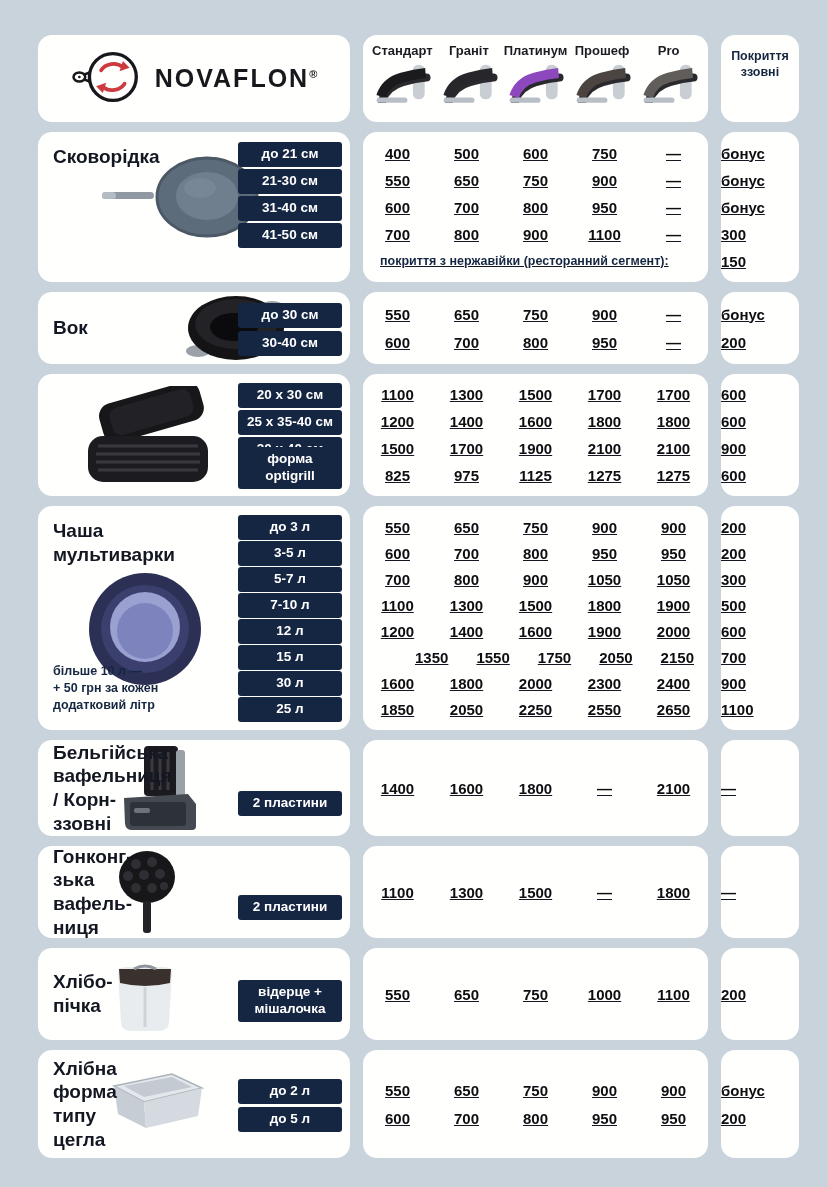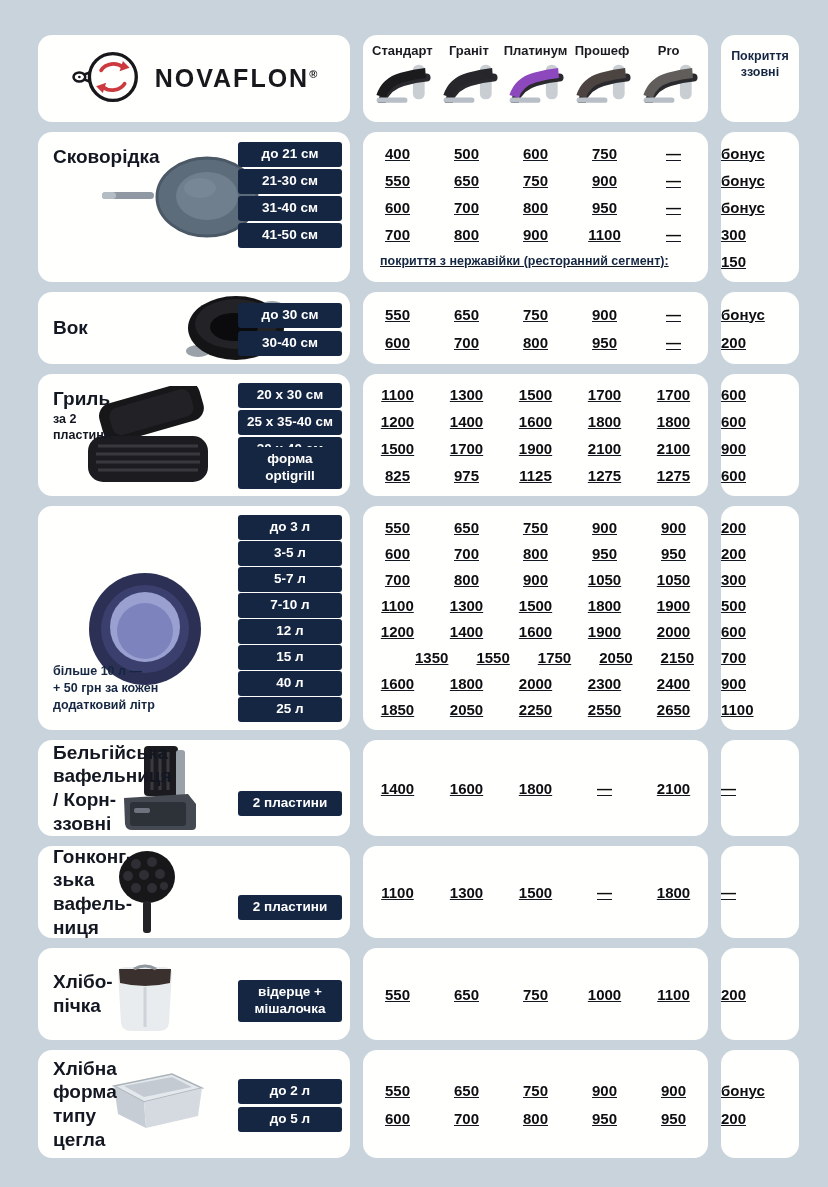--- a/index.html
+++ b/index.html
@@ -256,25 +256,20 @@
               <span class="oval">бонус</span>
             </div>
             <div class="oline" style="height: 28px;">
               <span class="oval">200</span>
             </div>
           </div>
         </div>
       </div>
       <div class="prow" style="height: 122px;">
         <div class="card">
-          <div class="pname top">
-            <div class="tline">Гриль</div>
-            <div class="sline">за 2</div>
-            <div class="sline">пластини</div>
-          </div>
           <div class="pimg" style="left: 34px; top: 12px;"><svg width="160" height="100" viewBox="0 0 160 100">
               <g transform="rotate(-16 80 28)">
                 <rect x="28" y="6" width="104" height="40" rx="13" fill="#17171a"></rect>
                 <rect x="38" y="12" width="84" height="28" rx="9" fill="#222226"></rect>
               </g>
               <rect x="16" y="50" width="120" height="46" rx="15" fill="#1c1c20"></rect>
               <g stroke="#38383e" stroke-width="3">
                 <line x1="26" y1="60" x2="126" y2="60"></line>
                 <line x1="24" y1="68" x2="128" y2="68"></line>
                 <line x1="24" y1="76" x2="128" y2="76"></line>
@@ -340,20 +335,24 @@
               <span class="oval">900</span>
             </div>
             <div class="oline" style="height: 27px;">
               <span class="oval">600</span>
             </div>
           </div>
         </div>
       </div>
       <div class="prow" style="height: 224px;">
         <div class="card">
+          <div class="pname top">
+            <div class="tline">Чаша</div>
+            <div class="tline">мультиварки</div>
+          </div>
           <div class="pnote">
             <div>більше 10 л —</div>
             <div>+ 50 грн за кожен</div>
             <div>додатковий літр</div>
           </div>
           <div class="pimg" style="left: 48px; top: 64px;"><svg width="118" height="118" viewBox="0 0 118 118">
               <circle cx="59" cy="59" r="56" fill="#2c3054"></circle>
               <circle cx="59" cy="59" r="44" fill="#3b3f6e"></circle>
               <circle cx="59" cy="57" r="35" fill="#9aa0d0"></circle>
               <circle cx="59" cy="61" r="28" fill="#7d84bd"></circle>
@@ -371,21 +370,21 @@
             <div class="bline" style="height: 26px;">
               <span class="badge">7-10 л</span>
             </div>
             <div class="bline" style="height: 26px;">
               <span class="badge">12 л</span>
             </div>
             <div class="bline" style="height: 26px;">
               <span class="badge">15 л</span>
             </div>
             <div class="bline" style="height: 26px;">
-              <span class="badge">40 л</span>
+              <span class="badge">30 л</span>
             </div>
             <div class="bline" style="height: 26px;">
               <span class="badge">25 л</span>
             </div>
           </div>
         </div>
         <div class="card">
           <div class="col">
             <div class="pline" style="height: 26px;">
               <span class="price">550</span>

